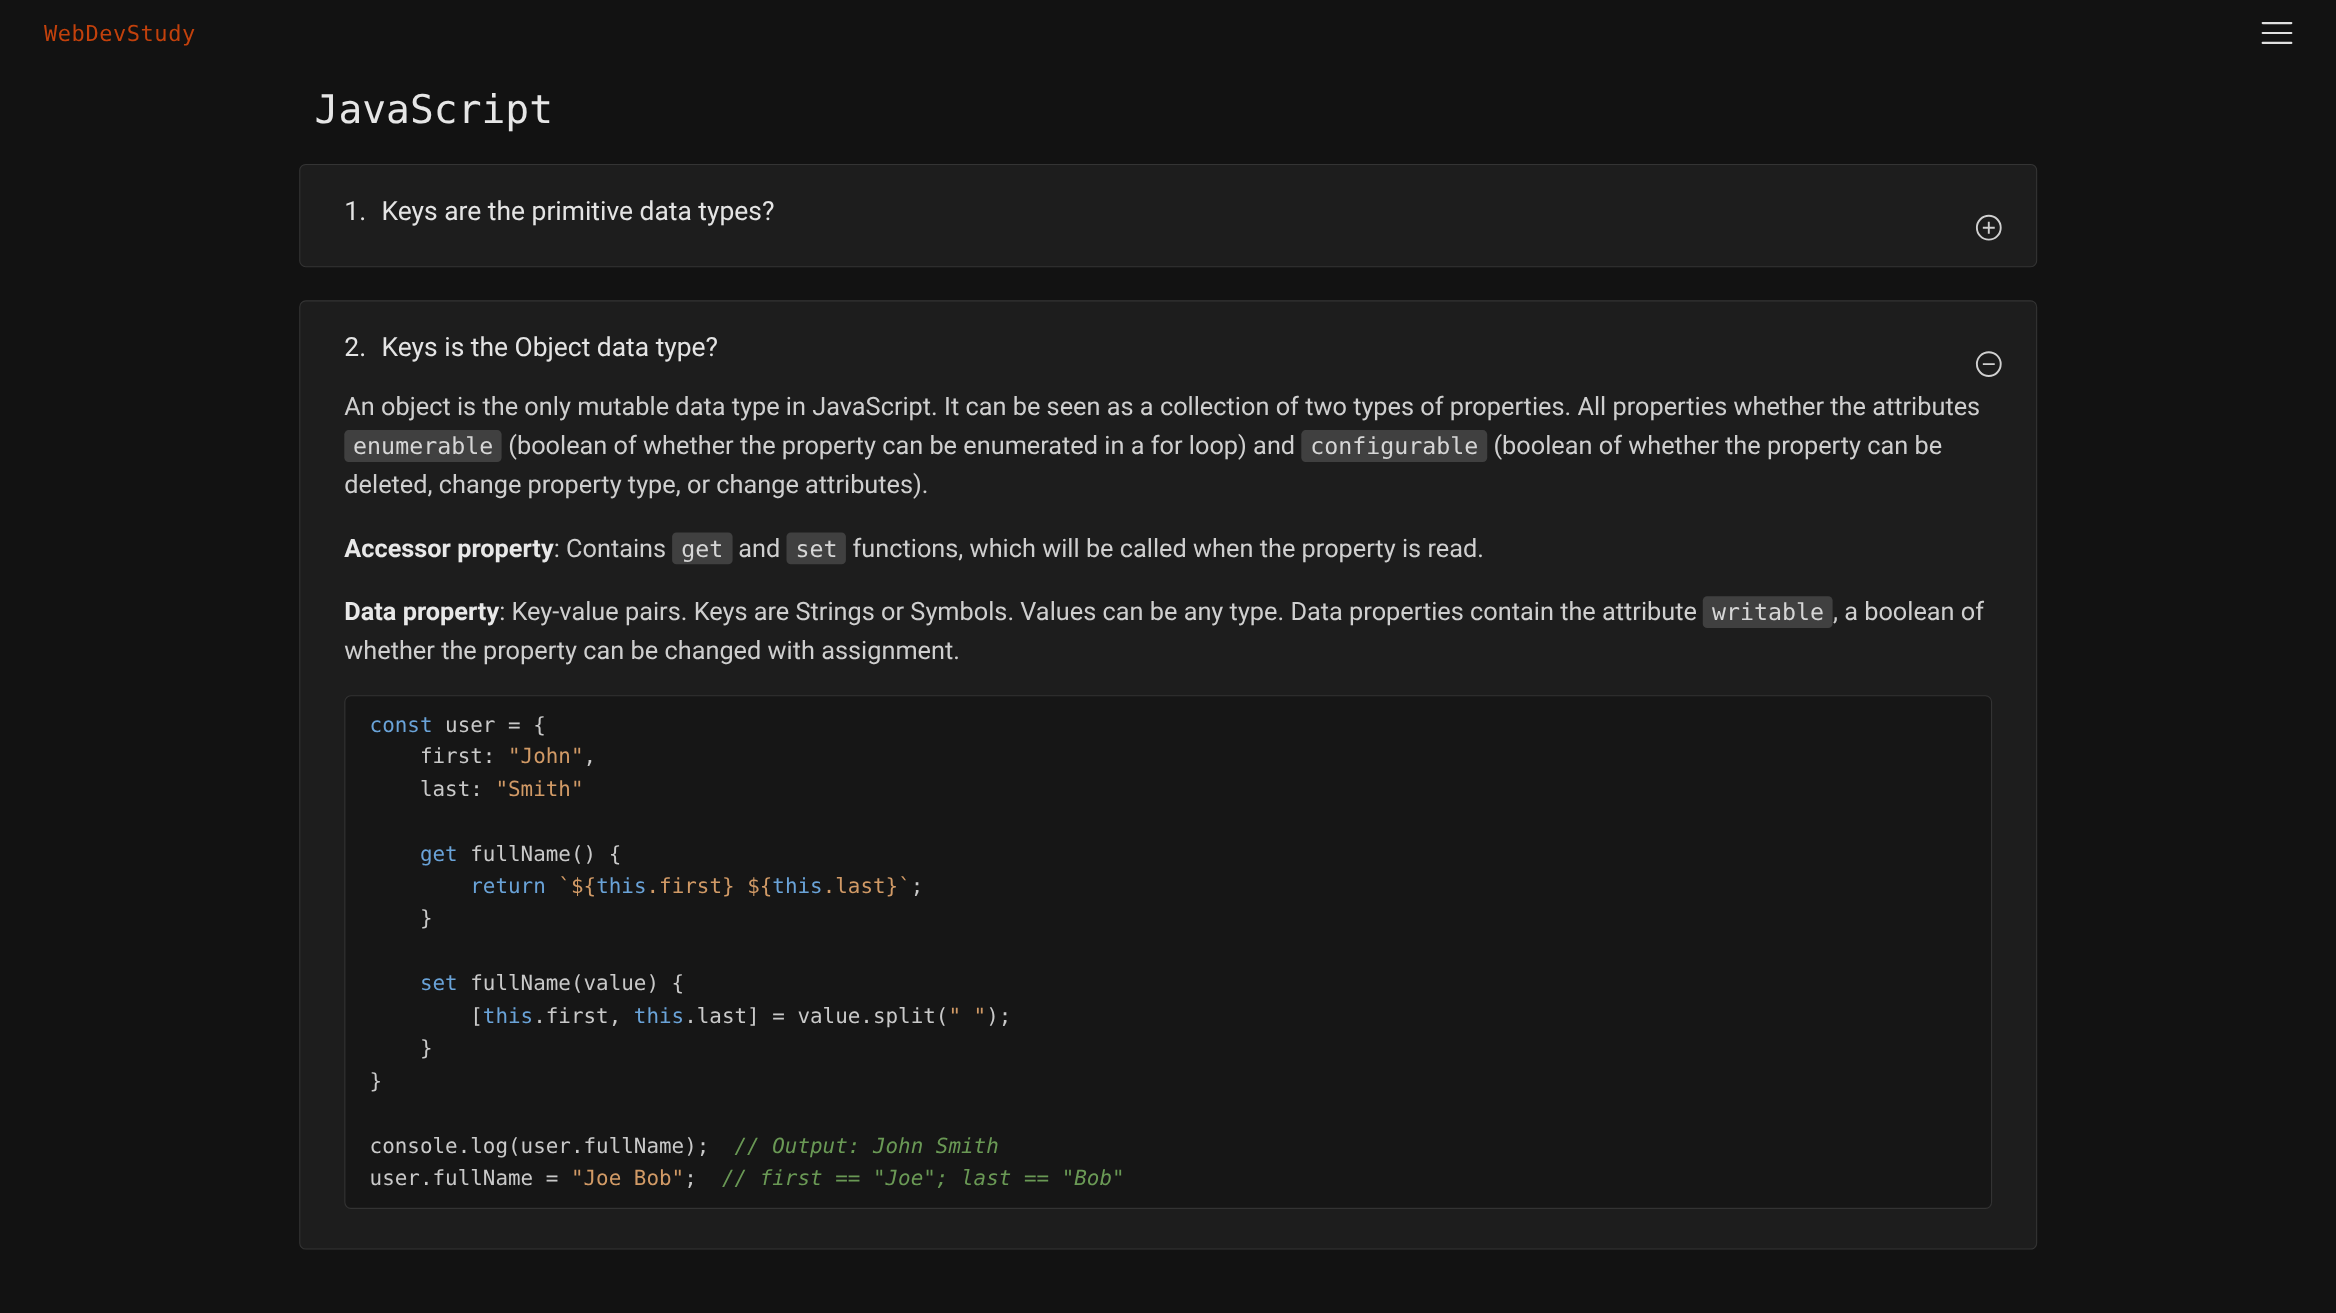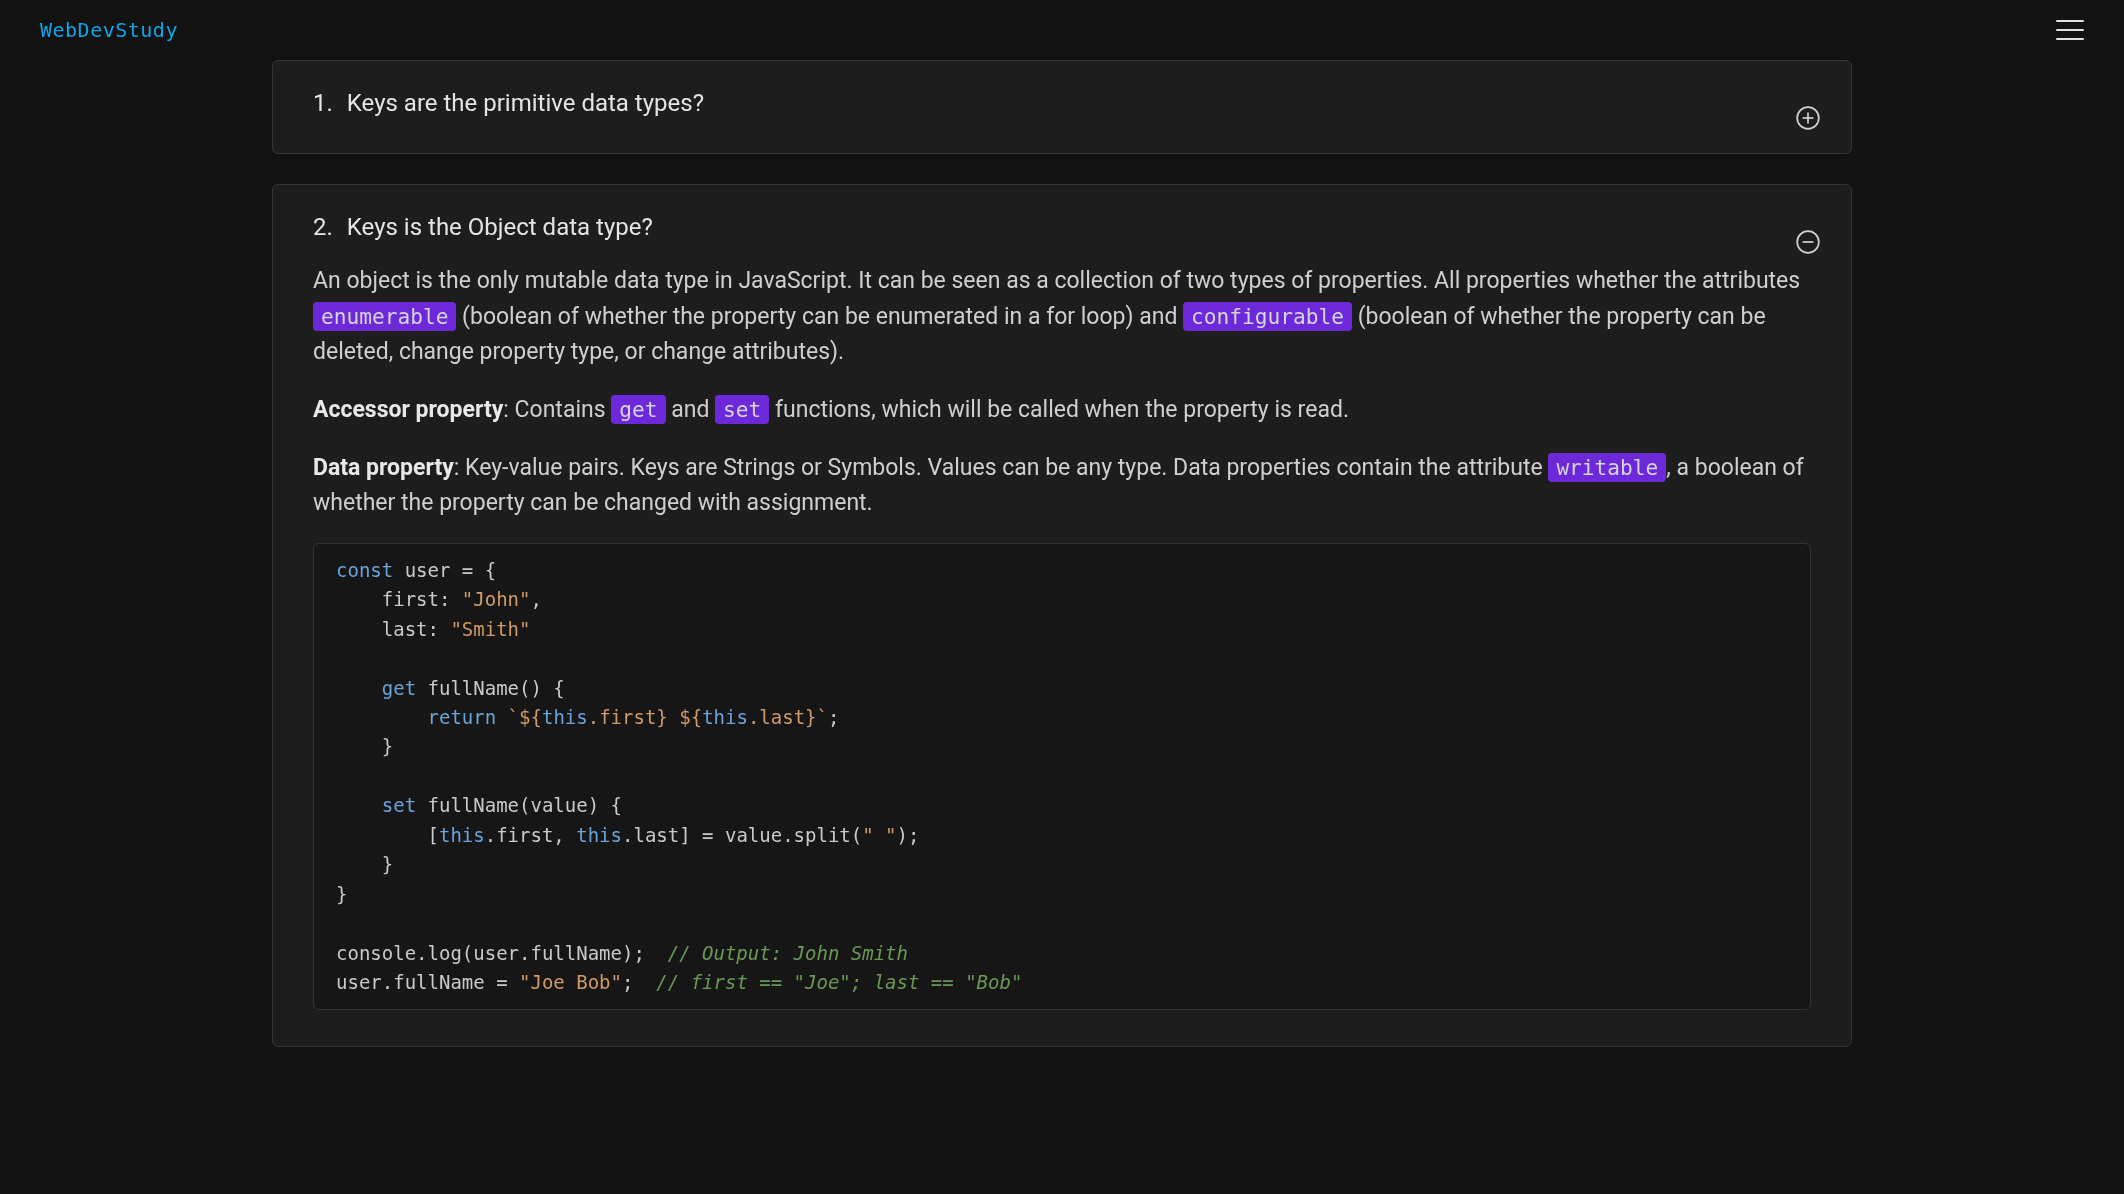--- a/index.html
+++ b/index.html
@@ -10,21 +10,21 @@
     min-height: 100vh;
   }
   .topbar {
     display: flex;
     justify-content: space-between;
     align-items: center;
     padding: 18px 40px 18px 40px;
   }
   .brand {
     font-family: ui-monospace, "SF Mono", Menlo, Consolas, monospace;
-    color: #0ea5e9;
+    color: #c2410c;
     font-size: 20px;
     letter-spacing: 0.5px;
   }
   .hamburger {
     width: 28px;
     height: 20px;
     display: flex;
     flex-direction: column;
     justify-content: space-between;
     cursor: pointer;
@@ -82,21 +82,21 @@
   .answer { margin-top: 22px; }
   .answer p {
     font-size: 23px;
     line-height: 1.55;
     color: #cfcfcf;
     margin-bottom: 22px;
   }
   .answer strong { color: #e8e8e8; }
   code.inline {
     font-family: ui-monospace, "SF Mono", Menlo, Consolas, monospace;
-    background: #6d28d9;
+    background: #404040;
     border-radius: 4px;
     padding: 2px 8px;
     font-size: 0.92em;
     color: #d6d6d6;
   }
   pre.codeblock {
     background: #161616;
     border: 1px solid #333333;
     border-radius: 6px;
     padding: 12px 22px;
@@ -118,20 +118,21 @@
 <div class="topbar">
   <div class="brand">WebDevStudy</div>
   <div class="hamburger">
     <span></span>
       <span></span>
       <span></span>
   </div>
 </div>
 
 <div class="container">
+  <h1 class="page-title">JavaScript</h1>
 
   <div class="card collapsed">
     <div class="card-header">
       <div class="question-wrap">
         <span class="qnum">1.</span>
         <span>Keys are the primitive data types?</span>
       </div>
     </div>
     <div class="toggle">
       <svg viewBox="0 0 24 24" fill="none" stroke="currentColor" stroke-width="1.6">

